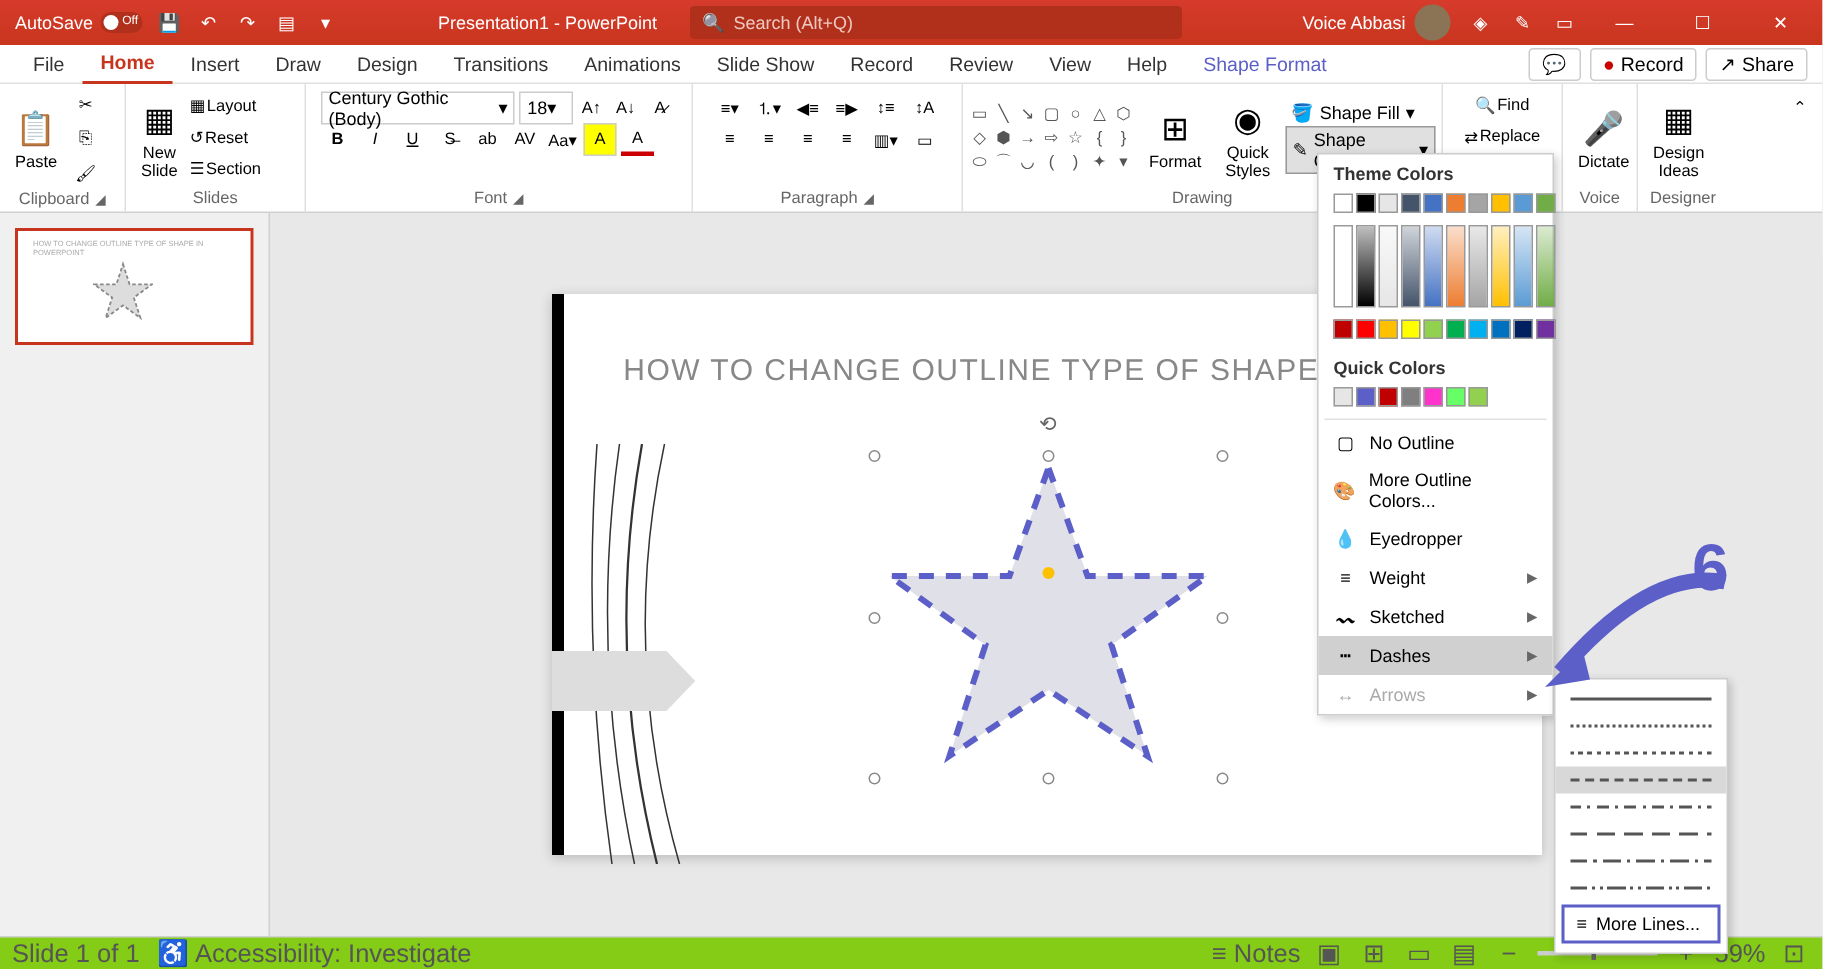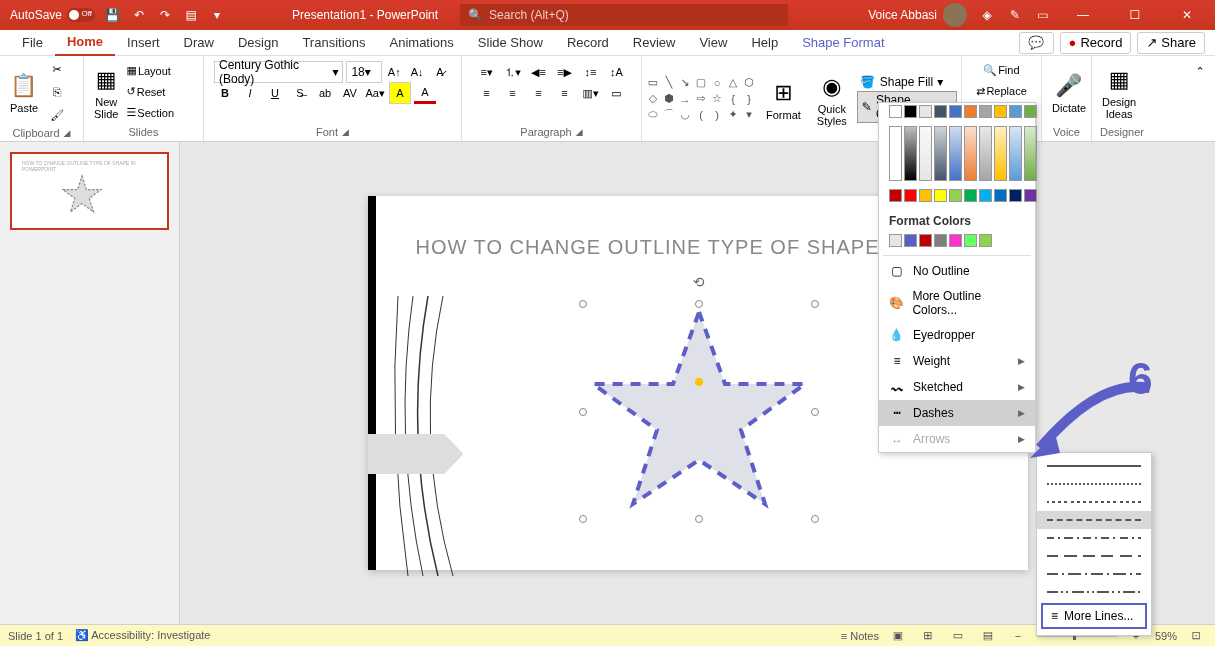--- a/index.html
+++ b/index.html
@@ -76,21 +76,21 @@
 .dash-opt { height: 18px; display: flex; align-items: center; padding: 0 10px; cursor: pointer; }
 .dash-opt.sel { background: #d8d8d8; }
 .dash-line { width: 100%; border-top-width: 2px; border-top-color: #555; }
 .more-lines { padding: 4px 8px; border: 2px solid #5b5fc7; display: flex; align-items: center; gap: 6px; cursor: pointer; margin: 2px 4px; font-size: 12px; }
 
 
 .annotation { position: absolute; left: 1020px; top: 358px; pointer-events: none; z-index: 12; }
 .annotation .num { font-size: 44px; font-weight: bold; color: #5b5fc7; position: absolute; left: 108px; top: -4px; }
 
 
-.statusbar { height: 22px; background: #fef9c3; border-top: 1px solid #d0d0d0; display: flex; align-items: center; padding: 0 8px; font-size: 11px; color: #555; gap: 12px; }
+.statusbar { height: 22px; background: #84cc16; border-top: 1px solid #d0d0d0; display: flex; align-items: center; padding: 0 8px; font-size: 17px; color: #555; gap: 12px; }
 .statusbar .right { margin-left: auto; display: flex; align-items: center; gap: 8px; }
 .view-btn { width: 22px; height: 18px; display: flex; align-items: center; justify-content: center; cursor: pointer; }
 .zoom-slider { width: 80px; height: 3px; background: #ccc; position: relative; }
 .zoom-slider::after { content: ''; position: absolute; left: 45%; top: -3px; width: 3px; height: 9px; background: #666; }
 
 svg { display: block; }
 </style>
 </head>
 <body>
 
@@ -275,20 +275,23 @@
       <div class="big-btn">
           <span class="icon">◉</span>
           <span style="white-space:pre;text-align:center">Quick
 Styles</span>
         </div>
       <div class="rows">
         <div class="shape-fill-row"><span>🪣</span><span>Shape Fill</span> ▾</div>
         <div class="shape-fill-row active"><span>✎</span><span>Shape Outline</span> ▾</div>
       </div>
     </div>
+    <div class="group-label">
+        <span>Drawing</span>
+      </div>
   </div>
 
   <div class="group" style="width:80px">
     <div class="group-content rows" style="padding:2px">
       <div class="row item">🔍 <span>Find</span></div>
       <div class="row item">⇄ <span>Replace</span></div>
       <div class="row item">▭ ▾</div>
     </div>
     <div class="group-label"></div>
   </div>
@@ -356,20 +359,21 @@
         <svg width="232" height="215" viewBox="0 0 232 215">
           <polygon points="116,8 142,80 222,80 158,126 182,200 116,156 50,200 74,126 10,80 90,80" fill="#e0e0e8" stroke="#5b5fc7" stroke-width="4" stroke-dasharray="10 8"></polygon>
           <circle cx="116" cy="78" r="4" fill="#ffc000"></circle>
         </svg>
       </div>
     </div>
   </div>
 </div>
 
 <div class="outline-dropdown">
+  <div class="dd-header">Theme Colors</div>
   <div class="color-grid" id="theme-row1">
       <div class="color-sw" style="background: rgb(255, 255, 255);"></div>
       <div class="color-sw" style="background: rgb(0, 0, 0);"></div>
       <div class="color-sw" style="background: rgb(231, 230, 230);"></div>
       <div class="color-sw" style="background: rgb(68, 84, 106);"></div>
       <div class="color-sw" style="background: rgb(68, 114, 196);"></div>
       <div class="color-sw" style="background: rgb(237, 125, 49);"></div>
       <div class="color-sw" style="background: rgb(165, 165, 165);"></div>
       <div class="color-sw" style="background: rgb(255, 192, 0);"></div>
       <div class="color-sw" style="background: rgb(91, 155, 213);"></div>
@@ -392,21 +396,21 @@
       <div class="color-sw" style="background: rgb(255, 0, 0);"></div>
       <div class="color-sw" style="background: rgb(255, 192, 0);"></div>
       <div class="color-sw" style="background: rgb(255, 255, 0);"></div>
       <div class="color-sw" style="background: rgb(146, 208, 80);"></div>
       <div class="color-sw" style="background: rgb(0, 176, 80);"></div>
       <div class="color-sw" style="background: rgb(0, 176, 240);"></div>
       <div class="color-sw" style="background: rgb(0, 112, 192);"></div>
       <div class="color-sw" style="background: rgb(0, 32, 96);"></div>
       <div class="color-sw" style="background: rgb(112, 48, 160);"></div>
     </div>
-  <div class="dd-header">Format Colors</div>
+  <div class="dd-header">Quick Colors</div>
   <div class="color-row" id="recent-row">
       <div class="color-sw" style="background: rgb(231, 230, 230);"></div>
       <div class="color-sw" style="background: rgb(91, 95, 199);"></div>
       <div class="color-sw" style="background: rgb(192, 0, 0);"></div>
       <div class="color-sw" style="background: rgb(127, 127, 127);"></div>
       <div class="color-sw" style="background: rgb(255, 51, 204);"></div>
       <div class="color-sw" style="background: rgb(102, 255, 102);"></div>
       <div class="color-sw" style="background: rgb(146, 208, 80);"></div>
     </div>
   <div class="dd-sep"></div>

